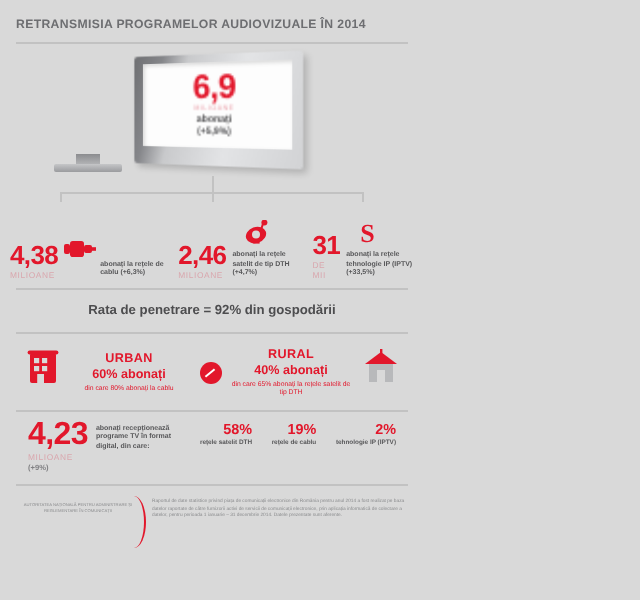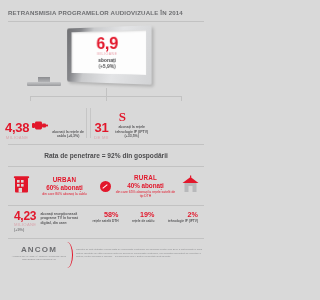--- a/index.html
+++ b/index.html
@@ -60,21 +60,21 @@
   }
 
   
   .conn { position:absolute; background:#c2c2c2; }
 
   
   .stats {
     display:flex; align-items:flex-end;
     padding:0 5px; height:40px; gap:0;
   }
-  .stat { display:flex; align-items:flex-end; position:relative;text-align:center; }
+  .stat { display:flex; align-items:flex-end; position:relative; }
   .divider { width:1px; background:#c6c6c6; height:30px; margin:0 3px 2px 0; }
   .big-num {
     font-size:13px; font-weight:bold; color:#e2172b;
     line-height:.9; letter-spacing:-.3px; white-space:nowrap;
   }
   .big-unit { font-size:4.2px; color:#d9a6ad; letter-spacing:.3px; margin-top:1px; }
   .cap {
     font-size:3.5px; line-height:1.32; color:#58585a;
     font-weight:bold; padding-bottom:1px;
   }
@@ -106,21 +106,21 @@
     content:""; position:absolute; left:2.5px; top:5px;
     width:6px; height:1px; background:#fff; transform:rotate(-40deg);
   }
 
   
   .dig {
     display:flex; align-items:flex-start;
     padding:5px 6px 0 6px; border-top:1px solid #c2c2c2; margin:0 8px;
   }
   .dig-left { display:flex; align-items:flex-start; }
-  .dig-num { font-size:12px; font-weight:bold; color:#e2172b; line-height:.9; letter-spacing:-.3px; }
+  .dig-num { font-size:16px; font-weight:bold; color:#e2172b; line-height:.9; letter-spacing:-.3px; }
   .dig-mil { font-size:4.2px; color:#d9a6ad; letter-spacing:.3px; margin-top:1px; }
   .dig-plus { font-size:3.8px; color:#808083; margin-top:1px; font-weight:bold;}
   .dig-cap { font-size:3.5px; line-height:1.32; color:#58585a; font-weight:bold; padding:1px 0 0 4px; width:50px; }
   .pcts { display:flex; flex:1; justify-content:space-between; padding-left:6px; }
   .pct-item { text-align:right; }
   .pct-num { font-size:7.2px; font-weight:bold; color:#e2172b; line-height:1; }
   .pct-lab { font-size:3.2px; color:#58585a; font-weight:bold; margin-top:1.5px; white-space:nowrap; }
 
   
   .foot-rule { height:1px; background:#c2c2c2; margin:6px 8px 0 8px; }
@@ -177,20 +177,38 @@
           <rect x="3" y="0.5" width="7" height="8" rx="1.4" fill="#e2172b"></rect>
           <rect x="10" y="2.5" width="4" height="4" rx="1" fill="#e2172b"></rect>
           <rect x="13.5" y="3.6" width="2.5" height="1.8" fill="#e2172b"></rect>
         </svg>
       </span>
       <div class="cap" style="width:36px;">abonați la rețele de cablu (+6,3%)</div>
     </div>
 
     <div class="divider"></div>
 
+    <div class="stat">
+      <div>
+        <div class="big-num">2,46</div>
+        <div class="big-unit">MILIOANE</div>
+      </div>
+      <div style="position:relative; padding-left:3px;">
+        <span class="stat-icon" style="position:absolute; left:9px; top:-15px;">
+          <svg width="14" height="13" viewBox="0 0 14 13">
+            <ellipse cx="6" cy="7.5" rx="5.2" ry="4" fill="#e2172b" transform="rotate(-20 6 7.5)"></ellipse>
+            <circle cx="6" cy="7.2" r="2" fill="#d9d9d9"></circle>
+            <rect x="8.4" y="1.2" width="1" height="5" fill="#e2172b" transform="rotate(18 8.9 3.7)"></rect>
+            <circle cx="10.2" cy="1.3" r="1.5" fill="#e2172b"></circle>
+            <rect x="4.6" y="10.6" width="3.2" height="1.2" fill="#e2172b"></rect>
+          </svg>
+        </span>
+        <div class="cap" style="width:37px;">abonați la rețele satelit de tip DTH (+4,7%)</div>
+      </div>
+    </div>
 
     <div class="divider"></div>
 
     <div class="stat">
       <div>
         <div class="big-num">31</div>
         <div class="big-unit">DE MII</div>
       </div>
       <div style="position:relative; padding-left:3px;">
         <span class="stat-icon" style="position:absolute; left:10px; top:-16px; font-size:13px; font-weight:bold; color:#e2172b; font-family:'Liberation Serif',serif;">S</span>
@@ -266,20 +284,19 @@
         <div class="pct-num">2%</div>
         <div class="pct-lab">tehnologie IP (IPTV)</div>
       </div>
     </div>
   </div>
 
   <div class="foot-rule"></div>
 
   <div class="foot">
     <div class="logo">
-      <div class="logo-name">ANCOM</div>
       <div class="logo-sub">AUTORITATEA NAȚIONALĂ PENTRU ADMINISTRARE ȘI REGLEMENTARE ÎN COMUNICAȚII</div>
       <div class="arc"></div>
     </div>
     <div class="fine">Raportul de date statistice privind piața de comunicații electronice din România pentru anul 2014 a fost realizat pe baza datelor raportate de către furnizorii activi de servicii de comunicații electronice, prin aplicația informatică de colectare a datelor, pentru perioada 1 ianuarie – 31 decembrie 2014. Datele prezentate sunt aferente.</div>
   </div>
 
 </div>
 
 </body></html>

